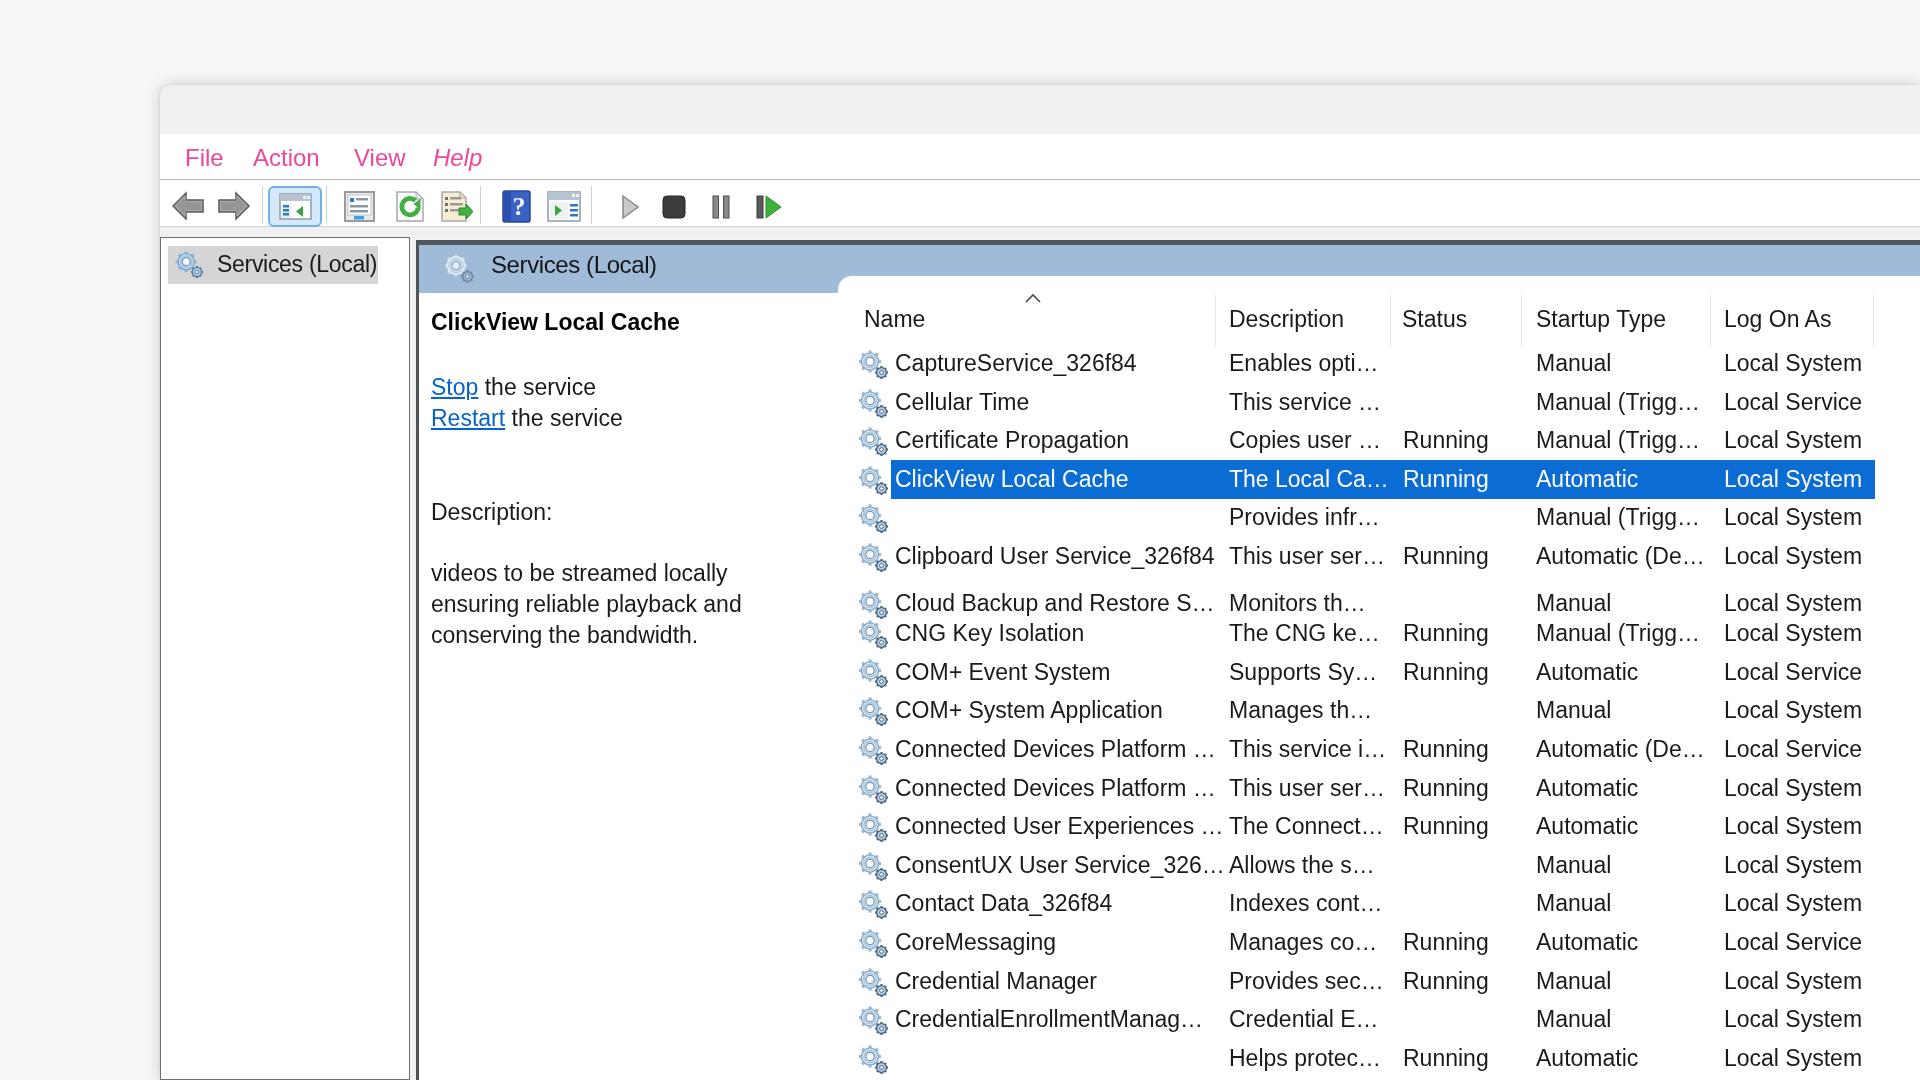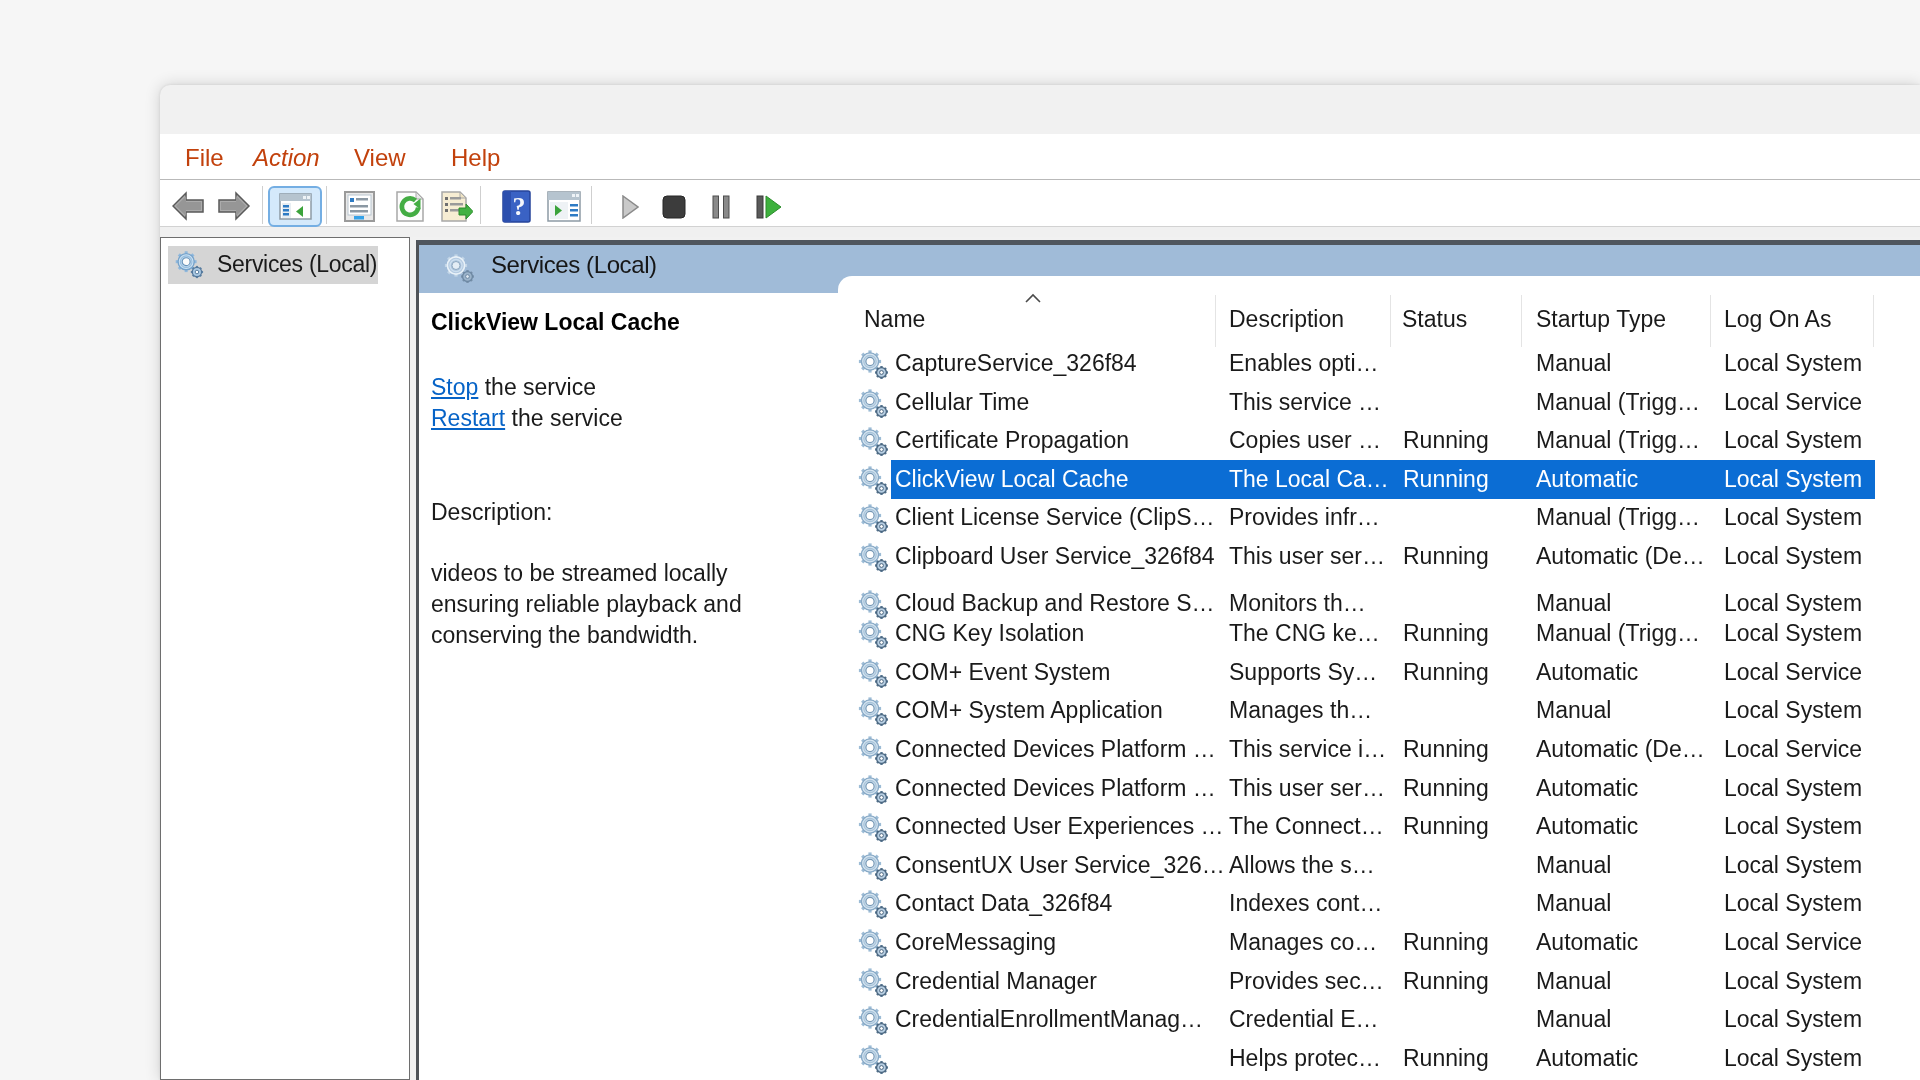--- a/index.html
+++ b/index.html
@@ -6,21 +6,21 @@
   html,body { width:1920px; height:1080px; overflow:hidden; background:#f6f6f6;
     font-family:"Liberation Sans", sans-serif; color:#1a1a1a; }
   .abs { position:absolute; }
   #win { position:absolute; left:160px; top:85px; width:1760px; height:995px;
     border-top-left-radius:10px; background:#f1f1f1;
     box-shadow:0 0 16px rgba(0,0,0,0.16), 0 0 3px rgba(0,0,0,0.10); }
   #titlebar { position:absolute; left:0; top:0; width:100%; height:49px;
     background:#f1f1f1; border-top-left-radius:10px; }
   #titlebar .ttext { position:absolute; left:62px; top:6px; font-size:24px; color:#1b1b1b; letter-spacing:-0.6px; }
   #menubar { position:absolute; left:0; top:49px; width:100%; height:45px; background:#ffffff; }
-  #menubar span { position:absolute; top:10px; font-size:24px; color:#c2410c; }
+  #menubar span { position:absolute; top:10px; font-size:24px; color:#ec4899; }
   #toolbar { position:absolute; left:0; top:94px; width:100%; height:48px; background:#fff;
     border-top:1px solid #b9b9b9; border-bottom:1px solid #d2d2d2; }
   #strip { position:absolute; left:0; top:142px; width:100%; height:10px; background:#f0f0f0; }
   .tsep { position:absolute; top:6px; width:1px; height:38px; background:#cfcfcf; }
 
   #treepane { position:absolute; left:0px; top:152px; width:250px; height:843px;
     background:#fff; border:1px solid #6e6e6e; }
   #treeitem { position:absolute; left:7px; top:8px; width:210px; height:38px;
     background:#d5d5d5; }
   #treeitem .label { position:absolute; left:49px; top:5px; font-size:23px; white-space:nowrap; letter-spacing:-0.3px; }
@@ -106,23 +106,23 @@
           <line x1="28.5" y1="21.5" x2="30" y2="20"></line>
       </g>
       <circle cx="25.5" cy="24.5" r="4.9" fill="#aac9e3" stroke="#54779a" stroke-width="1.3"></circle>
       <circle cx="25.5" cy="24.5" r="1.9" fill="#ffffff" stroke="#54779a" stroke-width="1"></circle>
     </g>
   </defs>
 </svg>
 <div id="win">
   <div id="menubar">
     <span style="left:25px;">File</span>
-    <span style="left:93px;font-style:italic;">Action</span>
+    <span style="left:93px;">Action</span>
     <span style="left:194px;text-align:center;">View</span>
-    <span style="left:291px;">Help</span>
+    <span style="left:273px;font-style:italic;">Help</span>
   </div>
   <div id="toolbar">
     <svg style="position:absolute;left:12px;top:11px;" width="34" height="30" viewBox="0 0 34 30">
       <polygon points="14,2 14,9 31,9 31,21 14,21 14,28 1,15" fill="#ababab" stroke="#5a5a5a" stroke-width="1.5"></polygon>
       <polygon points="14,5 14,11 29,11 29,19 14,19 14,25 4,15" fill="#969696"></polygon>
     </svg>
     <svg style="position:absolute;left:56px;top:11px;" width="36" height="30" viewBox="0 0 36 30">
       <polygon points="20,2 20,9 3,9 3,21 20,21 20,28 33,15" fill="#ababab" stroke="#5a5a5a" stroke-width="1.5"></polygon>
       <polygon points="20,5 20,11 5,11 5,19 20,19 20,25 30,15" fill="#969696"></polygon>
     </svg>
@@ -298,21 +298,20 @@
           <span class="c0" style="color:#fff;">ClickView Local Cache</span>
           <span class="c1" style="color:#fff;">The Local Ca…</span>
           <span class="c2" style="color:#fff;">Running</span>
           <span class="c3" style="color:#fff;">Automatic</span>
           <span class="c4" style="color:#fff;">Local System</span>
         </div>
       <div class="row" style="top:223px;">
           <svg class="gear" width="33" height="33" viewBox="0 0 33 33">
             <use href="#gearicon"></use>
           </svg>
-          <span class="c0">Client License Service (ClipS…</span>
           <span class="c1">Provides infr…</span>
           <span class="c3">Manual (Trigg…</span>
           <span class="c4">Local System</span>
         </div>
       <div class="row" style="top:262px;">
           <svg class="gear" width="33" height="33" viewBox="0 0 33 33">
             <use href="#gearicon"></use>
           </svg>
           <span class="c0">Clipboard User Service_326f84</span>
           <span class="c1">This user ser…</span>

